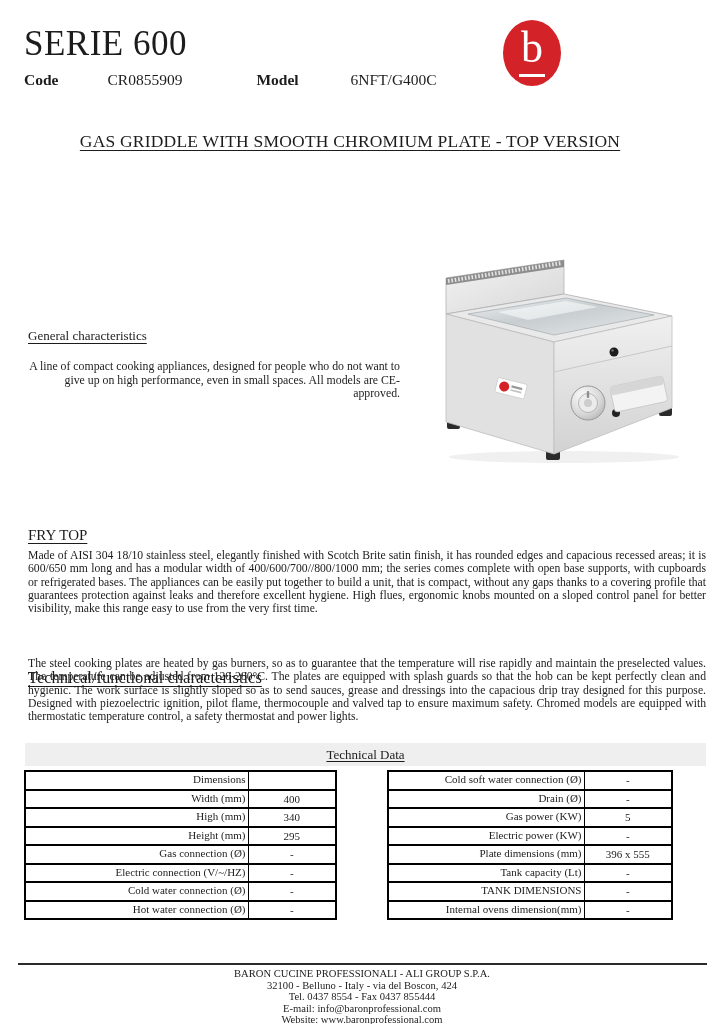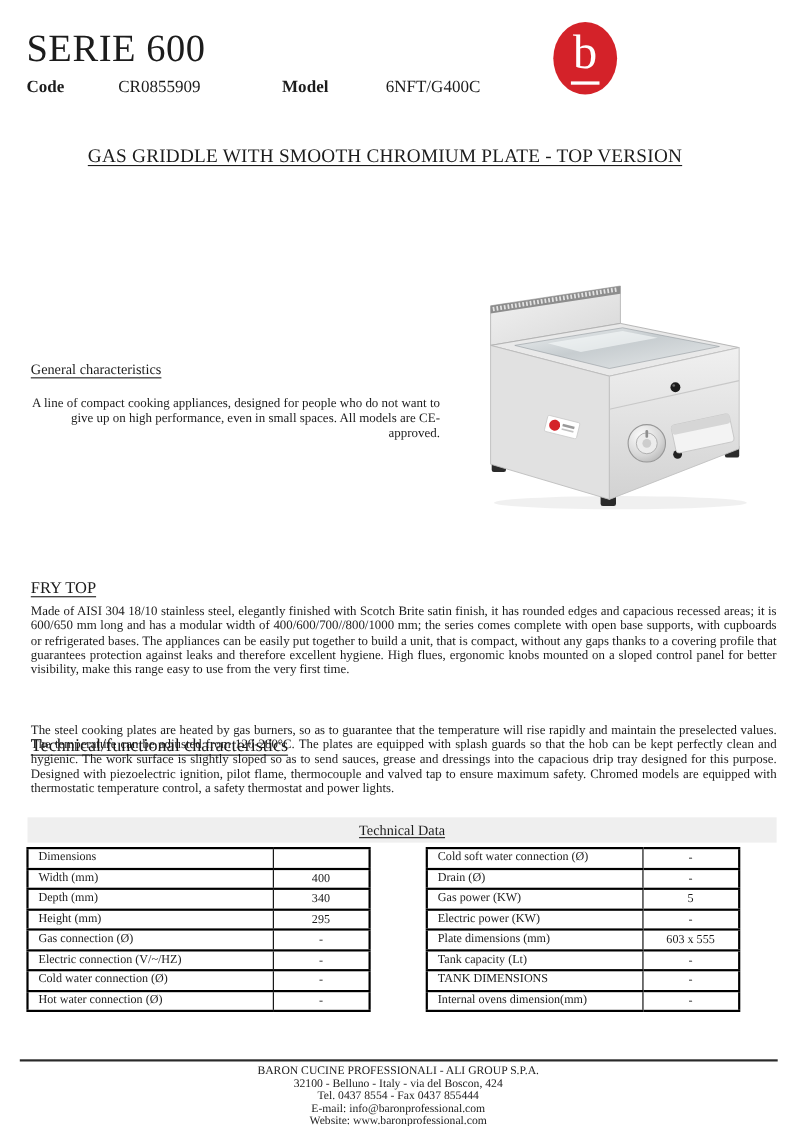--- a/index.html
+++ b/index.html
@@ -120,20 +120,21 @@
   table.dtable td {
     border: 1px solid #000;
     border-top-width: 2px;
     border-bottom-width: 2px;
     font-size: 11px;
     height: 12.5px;
     line-height: 12.5px;
     padding: 1px 2px 3px 9px;
     overflow: hidden;
     white-space: nowrap;
+    text-align: right;
   }
   table.dtable td.val { text-align: center; padding: 1px 2px; width: 88px; }
 
   
   .footer-rule { left: 18px; top: 963px; width: 689px; border-top: 2px solid #2a2a2a; }
   .footer { left: 0; right: 0; top: 968px; text-align: center; font-size: 10.6px; line-height: 11.6px; color: #222; }
 
   
   .product-img { left: 416px; top: 250px; width: 292px; height: 216px; }
 </style>
@@ -240,21 +241,21 @@
   <tbody>
     <tr>
       <td>Dimensions</td>
       <td class="val"></td>
     </tr>
     <tr>
       <td>Width (mm)</td>
       <td class="val">400</td>
     </tr>
     <tr>
-      <td>Depth (mm)</td>
+      <td>High (mm)</td>
       <td class="val">340</td>
     </tr>
     <tr>
       <td>Height (mm)</td>
       <td class="val">295</td>
     </tr>
     <tr>
       <td>Gas connection (Ø)</td>
       <td class="val">-</td>
     </tr>
@@ -286,21 +287,21 @@
     <tr>
       <td>Gas power (KW)</td>
       <td class="val">5</td>
     </tr>
     <tr>
       <td>Electric power (KW)</td>
       <td class="val">-</td>
     </tr>
     <tr>
       <td>Plate dimensions (mm)</td>
-      <td class="val">603 x 555</td>
+      <td class="val">396 x 555</td>
     </tr>
     <tr>
       <td>Tank capacity (Lt)</td>
       <td class="val">-</td>
     </tr>
     <tr>
       <td>TANK DIMENSIONS</td>
       <td class="val">-</td>
     </tr>
     <tr>

